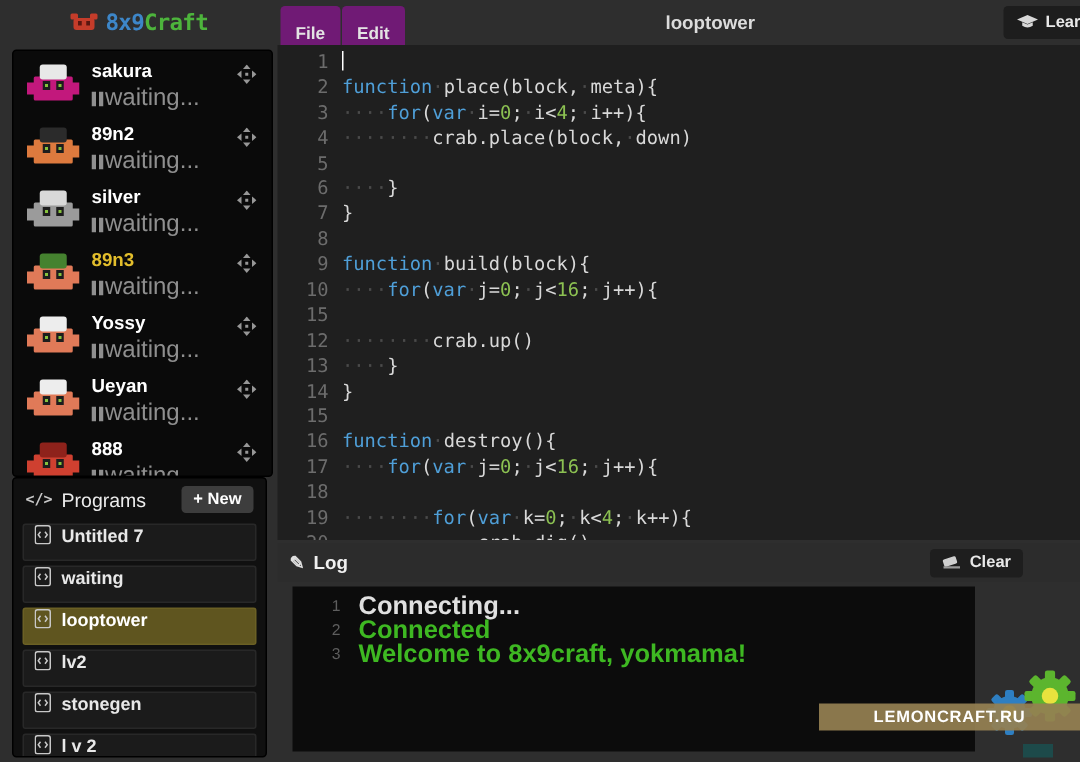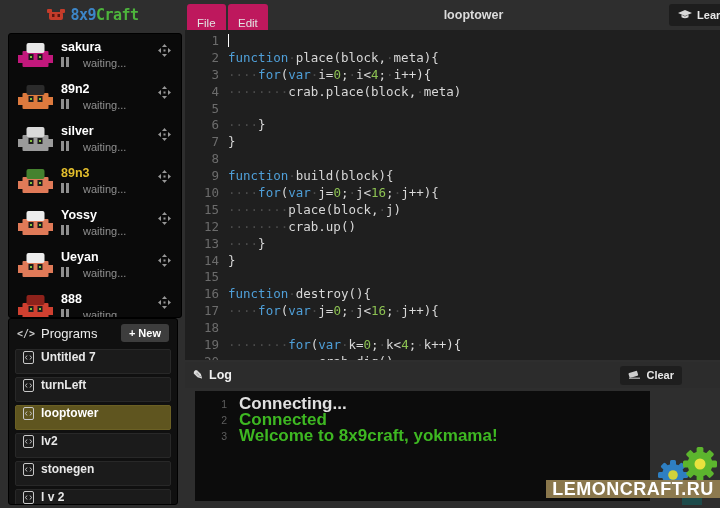--- a/index.html
+++ b/index.html
@@ -5,36 +5,36 @@
   html,body{margin:0;padding:0;background:#222;}
   #app{position:relative;width:720px;height:508px;background:#2e2e2e;overflow:hidden;
        font-family:"Liberation Sans",sans-serif;padding-left:42px;-webkit-font-smoothing:antialiased;}
 
   
   .topbar{position:absolute;top:0;left:0;right:0;height:30px;background:#2e2e2e;}
   .logo{position:absolute;left:0;top:0;width:185px;height:30px;display:flex;align-items:center;justify-content:center;gap:4px;}
   .logo-text{font-family:"DejaVu Sans Mono",monospace;font-weight:bold;font-size:15px;letter-spacing:-0.5px;}
   .logo-blue{color:var(--logo-blue,#3d86c8);}
   .logo-green{color:var(--logo-green,#4db43c);}
-  .menu-btn{position:absolute;top:4px;height:38px;padding:0 10px;background:#be185d;border-radius:3px;
-            display:flex;align-items:center;font-size:11.5px;font-weight:normal;color:#e3e3e3;cursor:pointer;}
+  .menu-btn{position:absolute;top:4px;height:38px;padding:0 10px;background:#701a75;border-radius:3px;
+            display:flex;align-items:center;font-size:11.5px;font-weight:bold;color:#e3e3e3;cursor:pointer;}
   .menu-file{left:187px;} .menu-edit{left:228px;}
   .doc-title{position:absolute;left:185px;right:0;top:0;height:30px;display:flex;align-items:center;justify-content:center;
              font-size:12.5px;font-weight:bold;color:#dcdcdc;pointer-events:none;}
   .learnapi{position:absolute;right:5px;top:4px;height:22px;padding:0 9px;background:#1d1d1d;border-radius:3px;
             display:flex;align-items:center;gap:5px;font-size:11px;font-weight:bold;color:#e8e8e8;cursor:pointer;}
 
   
   .player-panel{position:absolute;left:8px;top:33px;width:174px;height:285px;background:#0a0a0a;
                 border:1px solid #000;border-radius:3px;overflow:hidden;box-sizing:border-box;}
   .player-row{position:relative;height:42px;}
   .p-avatar{position:absolute;left:9px;top:8px;}
   .p-name{position:absolute;left:52px;top:6px;font-size:12.5px;font-weight:bold;color:#fff;}
-  .p-status{position:absolute;left:52px;top:23px;display:flex;align-items:flex-start;gap:14px;
-            font-size:11px;color:#8f8f8f;}
+  .p-status{position:absolute;left:52px;top:23px;display:flex;align-items:center;gap:1px;
+            font-size:16px;color:#8f8f8f;}
   .p-move{position:absolute;right:10px;top:9px;opacity:.85;cursor:pointer;}
 
   
   .programs-panel{position:absolute;left:8px;top:318px;width:170px;height:187px;background:#101010;
                   border:1px solid #000;border-radius:3px;box-sizing:border-box;overflow:hidden;}
   .programs-header{height:28px;display:flex;align-items:center;padding:0 8px;}
   .ph-icon{font-family:"DejaVu Sans Mono",monospace;font-size:10px;font-weight:bold;color:#c8c8c8;margin-right:6px;}
   .ph-label{flex:1;font-size:13px;font-weight:normal;color:#ececec;}
   .new-btn{background:#3d3d3d;border-radius:3px;padding:3px 8px;font-size:11px;font-weight:bold;color:#fff;cursor:pointer;}
   .program-list{padding:2px 6px 0 6px;}
@@ -63,23 +63,23 @@
              display:flex;align-items:center;gap:5px;font-size:11px;font-weight:bold;color:#e8e8e8;cursor:pointer;}
   .log-content{position:absolute;left:195px;top:391px;width:455px;height:110px;background:#0c0c0c;padding-top:5px;box-sizing:border-box;}
   .log-line{display:flex;height:16px;line-height:16px;align-items:center;}
   .log-ln{width:32px;flex-shrink:0;text-align:right;padding-right:12px;color:#5e5e5e;font-size:10.5px;}
   .log-msg{font-size:17px;font-weight:bold;color:#e0e0e0;}
   .log-msg.green{color:var(--log-green,#3eb822);}
 
   
   .gears{position:absolute;left:648px;top:444px;z-index:1;}
   .teal-chip{position:absolute;left:682px;top:496px;width:20px;height:9px;background:#1d4a4a;z-index:1;}
-  .watermark{position:absolute;left:546px;top:480px;width:174px;height:18px;background:var(--wm-bg,rgba(148,128,82,.93));
+  .watermark{position:absolute;left:546px;top:469px;width:174px;height:18px;background:var(--wm-bg,rgba(148,128,82,.93));
              display:flex;align-items:center;justify-content:center;z-index:2;
-             font-size:18px;font-weight:bold;color:#fff;letter-spacing:.5px;}
+             font-size:11px;font-weight:bold;color:#fff;letter-spacing:.5px;}
 </style>
 </head>
 <body>
 
 <div id="app" style="--kw: #4f9fd8; --num: #8cc152; --txt: #d8d8d8; --dot: #4a4a4a; --log-green: #3eb822; --sel-bg: #5f551f; --logo-blue: #3d86c8; --logo-green: #4db43c;">
 
   <div class="topbar">
     <div class="logo">
       <svg width="20" height="14" viewBox="0 0 20 14">
         <rect x="1" y="1" width="5" height="4" rx="1" fill="#c43c2a"></rect>
@@ -306,21 +306,21 @@
        <rect x="0.5" y="0.5" width="10" height="12" rx="1.5" fill="none" stroke="#c8c8c8"></rect>
        <path d="M4 4.5 L2.5 6.5 L4 8.5 M7 4.5 L8.5 6.5 L7 8.5" fill="none" stroke="#c8c8c8" stroke-width="1"></path>
      </svg></span>
           <span class="pi-label">Untitled 7</span>
         </div>
         <div class="program-item">
           <span class="pi-icon"><svg width="11" height="13" viewBox="0 0 11 13">
        <rect x="0.5" y="0.5" width="10" height="12" rx="1.5" fill="none" stroke="#c8c8c8"></rect>
        <path d="M4 4.5 L2.5 6.5 L4 8.5 M7 4.5 L8.5 6.5 L7 8.5" fill="none" stroke="#c8c8c8" stroke-width="1"></path>
      </svg></span>
-          <span class="pi-label">turnLeft</span>
+          <span class="pi-label">waiting</span>
         </div>
         <div class="program-item selected">
           <span class="pi-icon"><svg width="11" height="13" viewBox="0 0 11 13">
        <rect x="0.5" y="0.5" width="10" height="12" rx="1.5" fill="none" stroke="#c8c8c8"></rect>
        <path d="M4 4.5 L2.5 6.5 L4 8.5 M7 4.5 L8.5 6.5 L7 8.5" fill="none" stroke="#c8c8c8" stroke-width="1"></path>
      </svg></span>
           <span class="pi-label">looptower</span>
         </div>
         <div class="program-item">
           <span class="pi-icon"><svg width="11" height="13" viewBox="0 0 11 13">
@@ -343,28 +343,28 @@
      </svg></span>
           <span class="pi-label">l v 2</span>
         </div>
       </div>
   </div>
 
   <div class="editor" id="editor">
       <div class="code-line"><span class="ln">1</span><span class="code"><span class="cursor"></span></span></div>
       <div class="code-line"><span class="ln">2</span><span class="code"><span class="k">function</span><span class="d">·</span><span class="t">place(block,</span><span class="d">·</span><span class="t">meta){</span></span></div>
       <div class="code-line"><span class="ln">3</span><span class="code"><span class="d">····</span><span class="k">for</span><span class="t">(</span><span class="k">var</span><span class="d">·</span><span class="t">i=</span><span class="n">0</span><span class="t">;</span><span class="d">·</span><span class="t">i&lt;</span><span class="n">4</span><span class="t">;</span><span class="d">·</span><span class="t">i++){</span></span></div>
-      <div class="code-line"><span class="ln">4</span><span class="code"><span class="d">········</span><span class="t">crab.place(block,</span><span class="d">·</span><span class="t">meta)</span></span></div>
+      <div class="code-line"><span class="ln">4</span><span class="code"><span class="d">········</span><span class="t">crab.place(block,</span><span class="d">·</span><span class="t">down)</span></span></div>
       <div class="code-line"><span class="ln">5</span></div>
       <div class="code-line"><span class="ln">6</span><span class="code"><span class="d">····</span><span class="t">}</span></span></div>
       <div class="code-line"><span class="ln">7</span><span class="code"><span class="t">}</span></span></div>
       <div class="code-line"><span class="ln">8</span><span class="code"></span></div>
       <div class="code-line"><span class="ln">9</span><span class="code"><span class="k">function</span><span class="d">·</span><span class="t">build(block){</span></span></div>
       <div class="code-line"><span class="ln">10</span><span class="code"><span class="d">····</span><span class="k">for</span><span class="t">(</span><span class="k">var</span><span class="d">·</span><span class="t">j=</span><span class="n">0</span><span class="t">;</span><span class="d">·</span><span class="t">j&lt;</span><span class="n">16</span><span class="t">;</span><span class="d">·</span><span class="t">j++){</span></span></div>
-      <div class="code-line"><span class="ln">15</span><span class="code"><span class="d">········</span><span class="t">place(block,</span><span class="d">·</span><span class="t">j)</span></span></div>
+      <div class="code-line"><span class="ln">15</span></div>
       <div class="code-line"><span class="ln">12</span><span class="code"><span class="d">········</span><span class="t">crab.up()</span></span></div>
       <div class="code-line"><span class="ln">13</span><span class="code"><span class="d">····</span><span class="t">}</span></span></div>
       <div class="code-line"><span class="ln">14</span><span class="code"><span class="t">}</span></span></div>
       <div class="code-line"><span class="ln">15</span><span class="code"></span></div>
       <div class="code-line"><span class="ln">16</span><span class="code"><span class="k">function</span><span class="d">·</span><span class="t">destroy(){</span></span></div>
       <div class="code-line"><span class="ln">17</span><span class="code"><span class="d">····</span><span class="k">for</span><span class="t">(</span><span class="k">var</span><span class="d">·</span><span class="t">j=</span><span class="n">0</span><span class="t">;</span><span class="d">·</span><span class="t">j&lt;</span><span class="n">16</span><span class="t">;</span><span class="d">·</span><span class="t">j++){</span></span></div>
       <div class="code-line"><span class="ln">18</span></div>
       <div class="code-line"><span class="ln">19</span><span class="code"><span class="d">········</span><span class="k">for</span><span class="t">(</span><span class="k">var</span><span class="d">·</span><span class="t">k=</span><span class="n">0</span><span class="t">;</span><span class="d">·</span><span class="t">k&lt;</span><span class="n">4</span><span class="t">;</span><span class="d">·</span><span class="t">k++){</span></span></div>
       <div class="code-line"><span class="ln">20</span><span class="code"><span class="d">············</span><span class="t">crab.dig()</span></span></div>
     </div>

